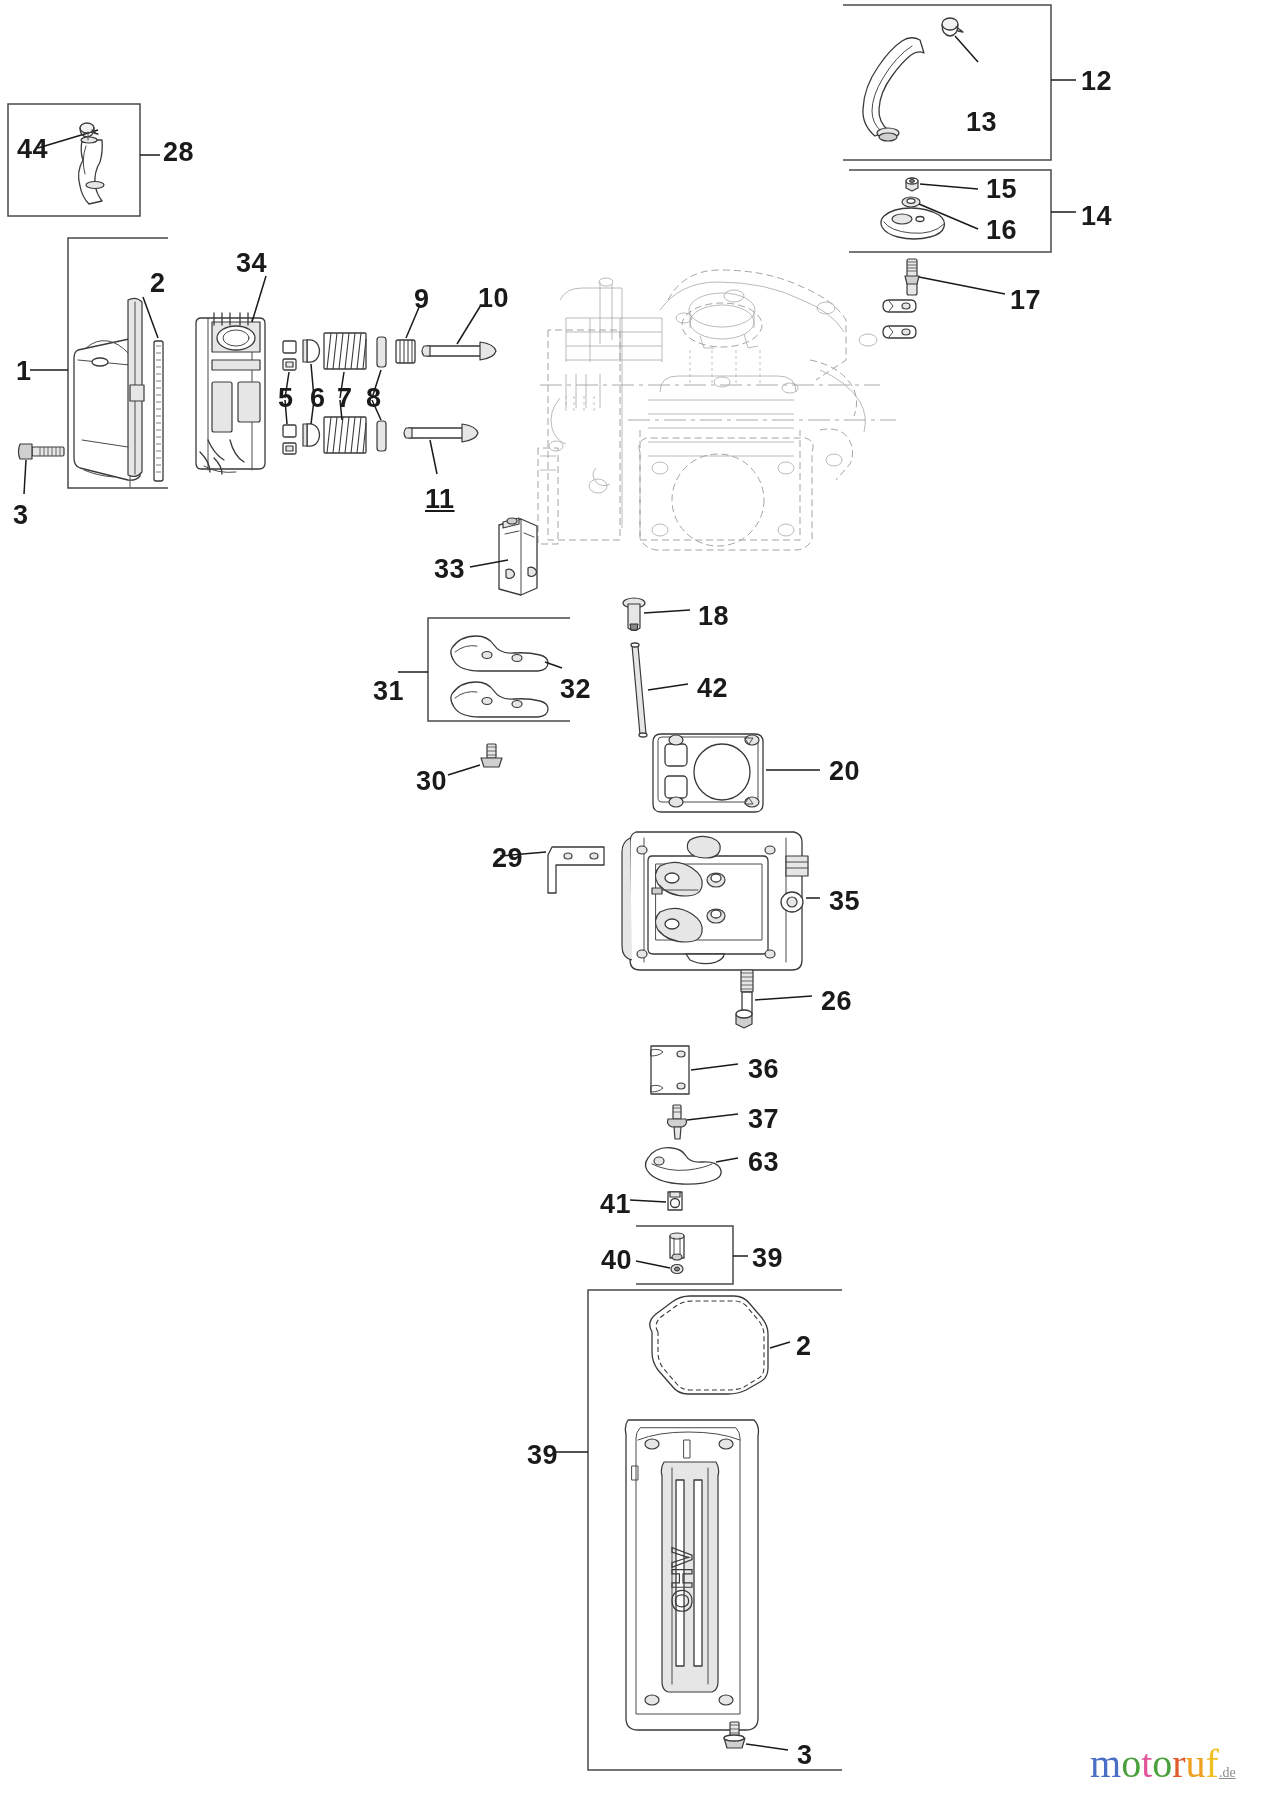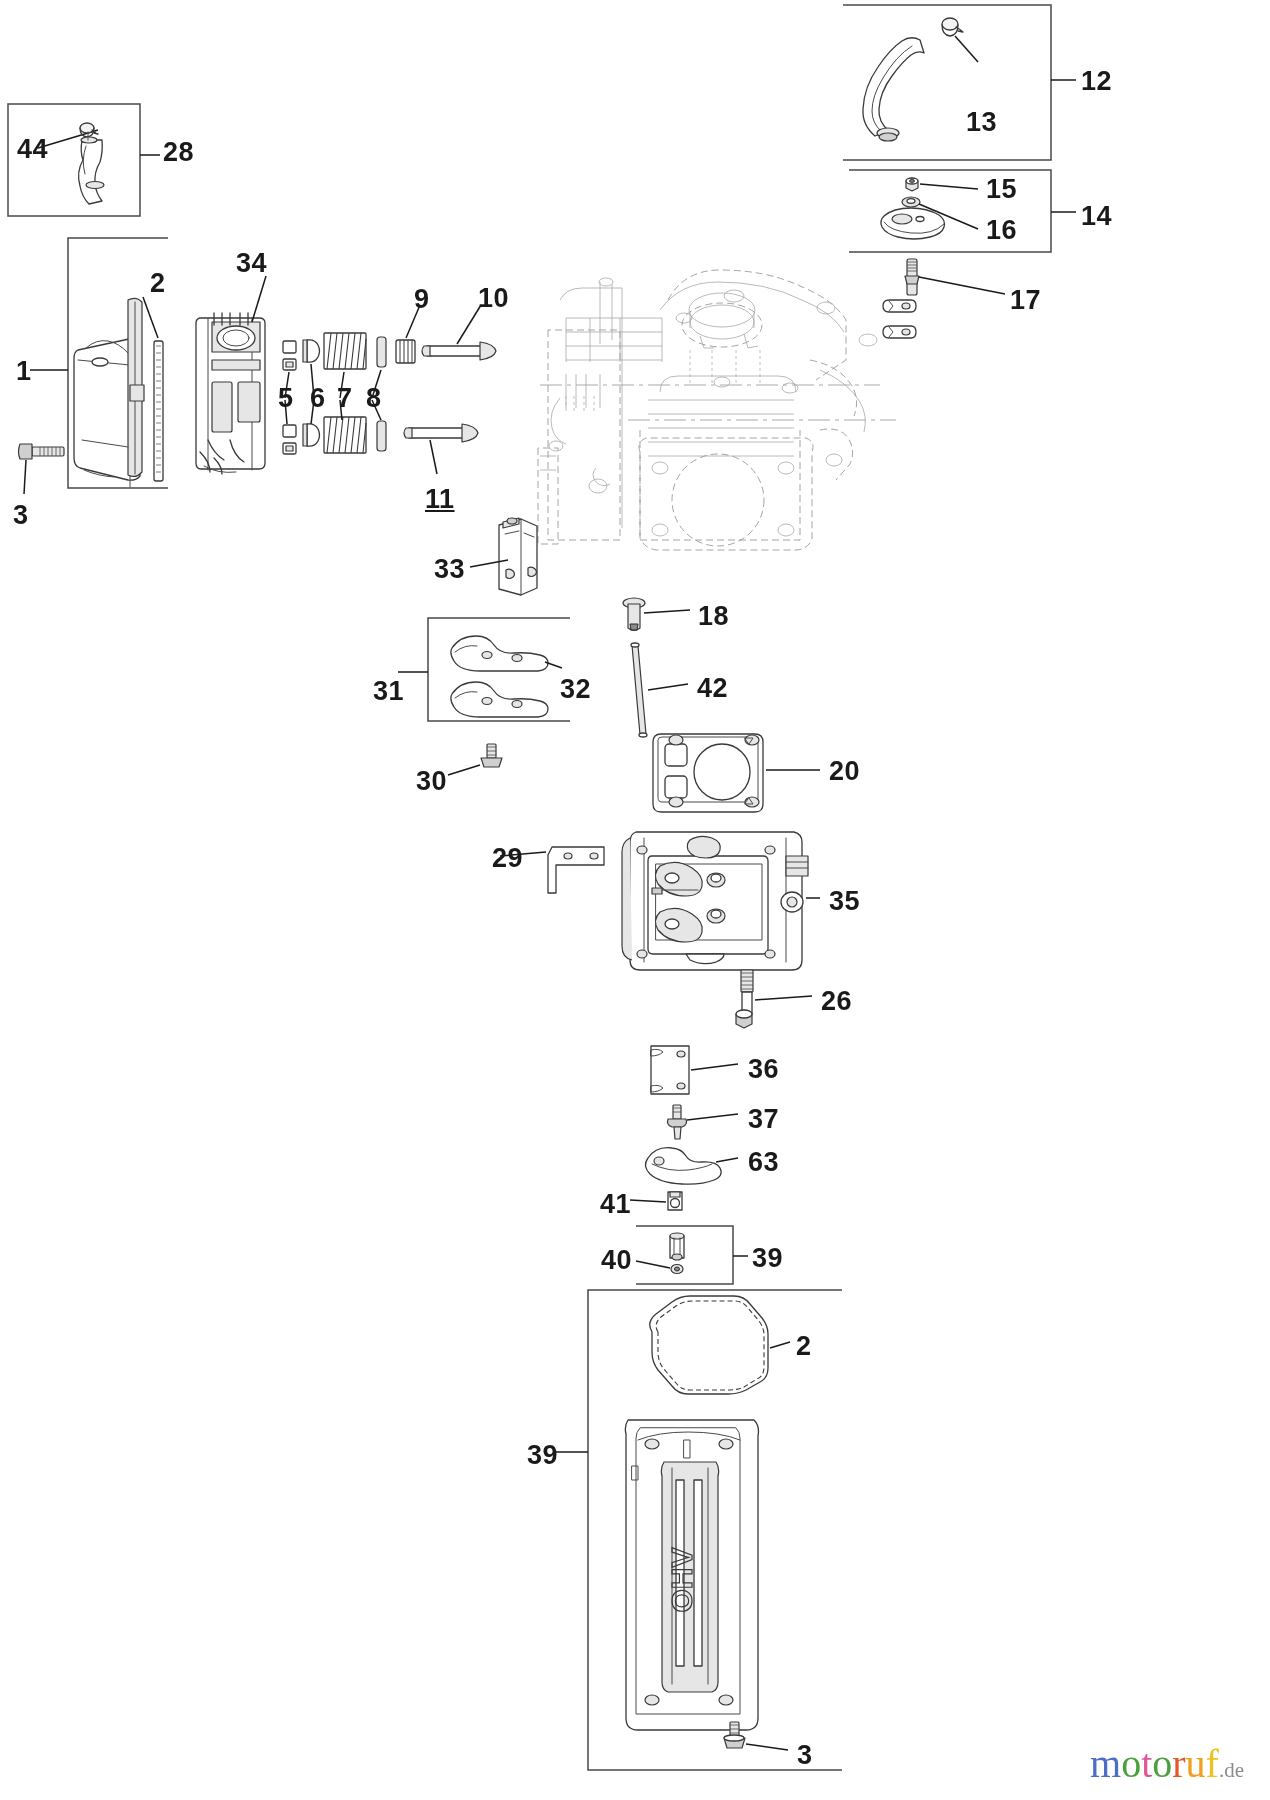--- a/index.html
+++ b/index.html
@@ -34,23 +34,24 @@
     left:1090px;
     top:1744px;
     font-family:"Liberation Serif", serif;
     font-size:40px;
     line-height:1;
     white-space:nowrap;
     user-select:none;
   }
   #watermark .c{display:inline-block;}
   #watermark .de{
-    font-size:21px;
+    font-size:14px;
     color:#8c8c8c;
     vertical-align:baseline;
+    text-decoration:underline;
   }
 </style>
 </head>
 <body>
 
 <div id="page">
 
   <svg id="svg-root" viewBox="0 0 1270 1800">
     <defs>
       <style>

